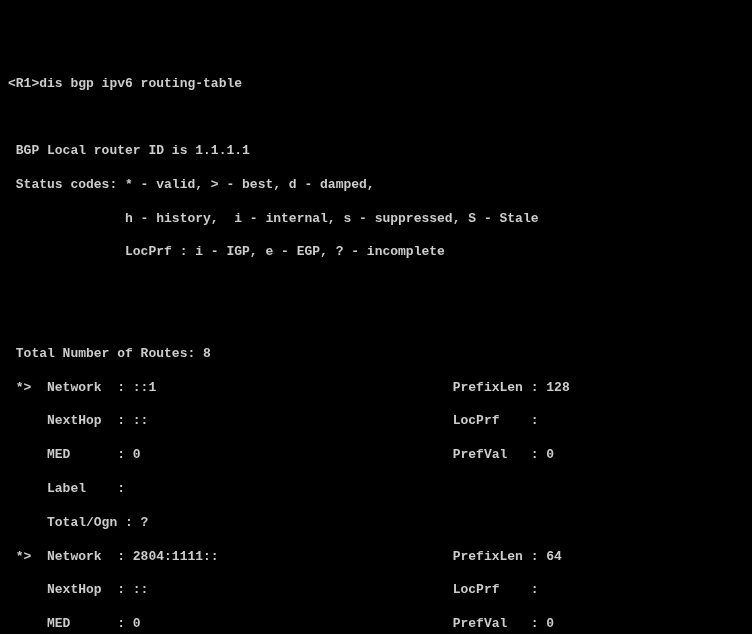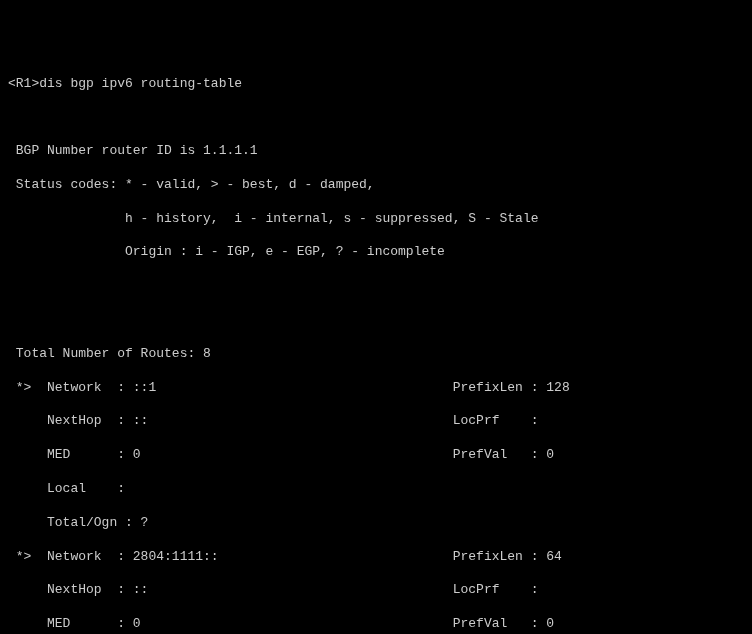--- a/index.html
+++ b/index.html
@@ -5,40 +5,40 @@
   body {
     margin: 0;
     padding: 8px;
     background: #000000;
     color: #cccccc;
     font-family: Consolas, "Courier New", monospace;
     font-size: 13px;
     line-height: 1.3;
     white-space: pre;
   }
-  .line { min-height: 1.3em; }
+  .line { min-height: 1.3em; font-weight: bold; }
 </style>
 </head>
 <body>
 
 
 
 <div class="line">&lt;R1&gt;dis bgp ipv6 routing-table</div>
 <div class="line"> </div>
-<div class="line"> BGP Number router ID is 1.1.1.1</div>
+<div class="line"> BGP Local router ID is 1.1.1.1</div>
 <div class="line"> Status codes: * - valid, &gt; - best, d - damped,</div>
 <div class="line">               h - history,  i - internal, s - suppressed, S - Stale</div>
-<div class="line">               Origin : i - IGP, e - EGP, ? - incomplete</div>
+<div class="line">               LocPrf : i - IGP, e - EGP, ? - incomplete</div>
 <div class="line"> </div>
 <div class="line"> </div>
 <div class="line"> Total Number of Routes: 8</div>
 <div class="line"> *&gt;  Network  : ::1                                      PrefixLen : 128</div>
 <div class="line">     NextHop  : ::                                       LocPrf    :</div>
 <div class="line">     MED      : 0                                        PrefVal   : 0</div>
-<div class="line">     Local    :</div>
+<div class="line">     Label    :</div>
 <div class="line">     Total/Ogn : ?</div>
 <div class="line"> *&gt;  Network  : 2804:1111::                              PrefixLen : 64</div>
 <div class="line">     NextHop  : ::                                       LocPrf    :</div>
 <div class="line">     MED      : 0                                        PrefVal   : 0</div>
 
 
 
 
 
 

